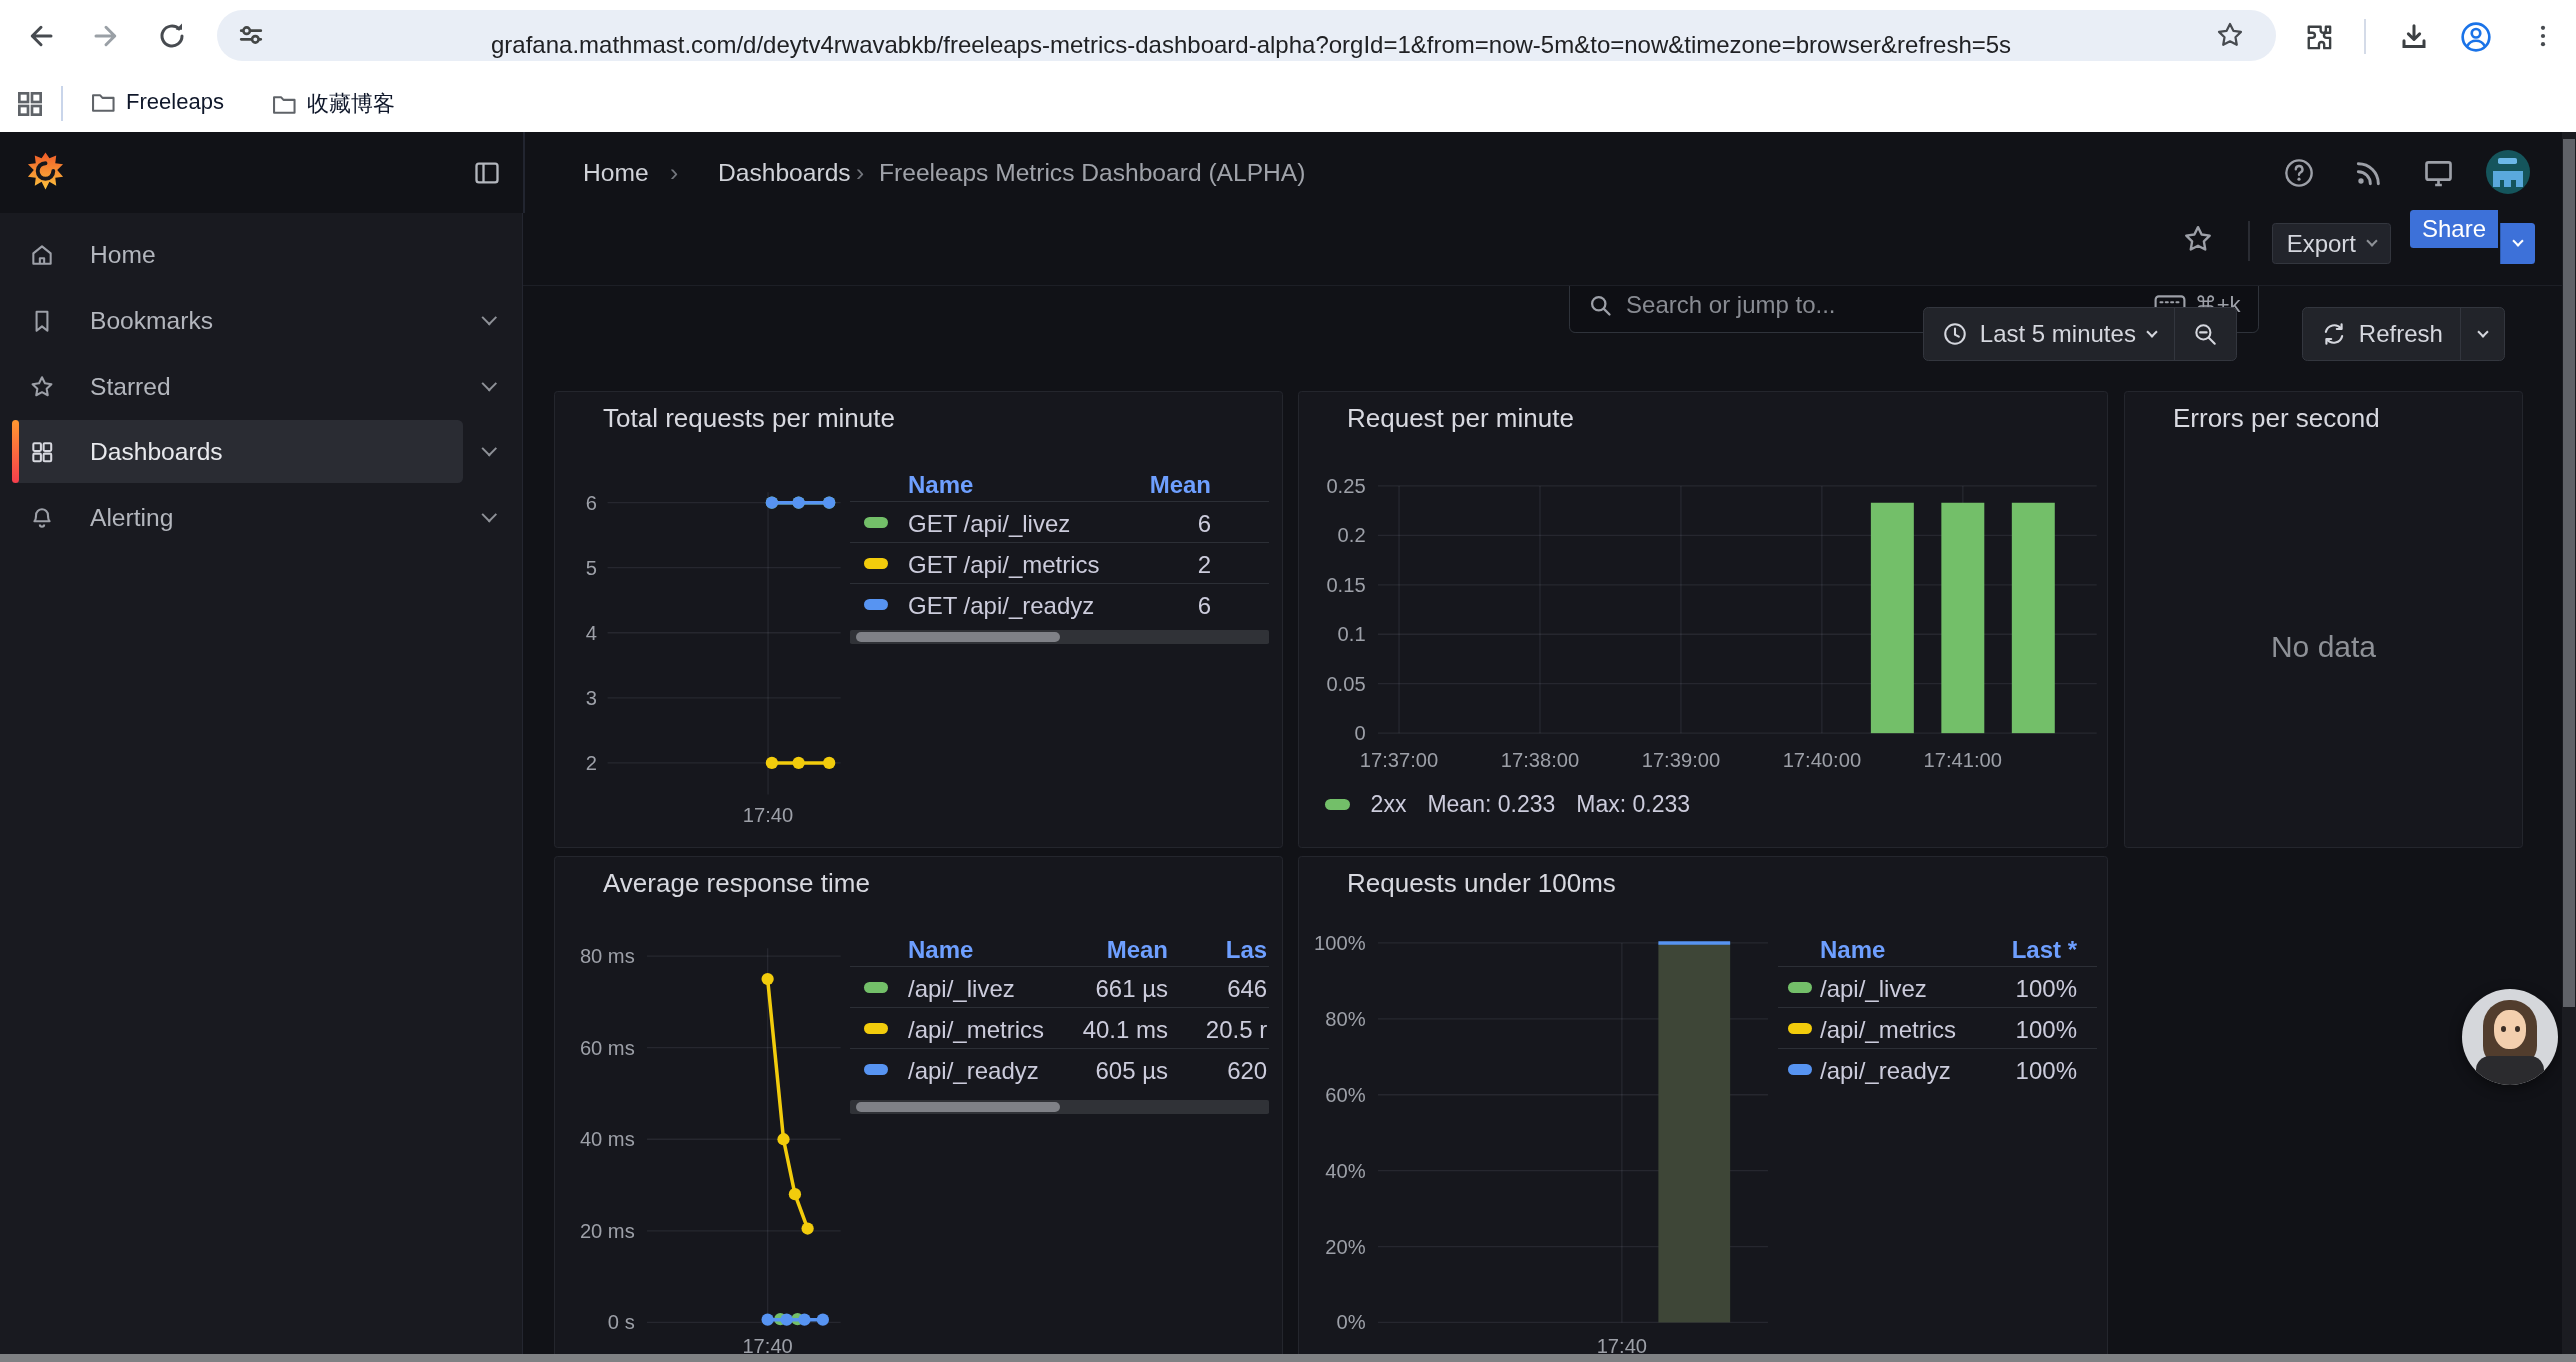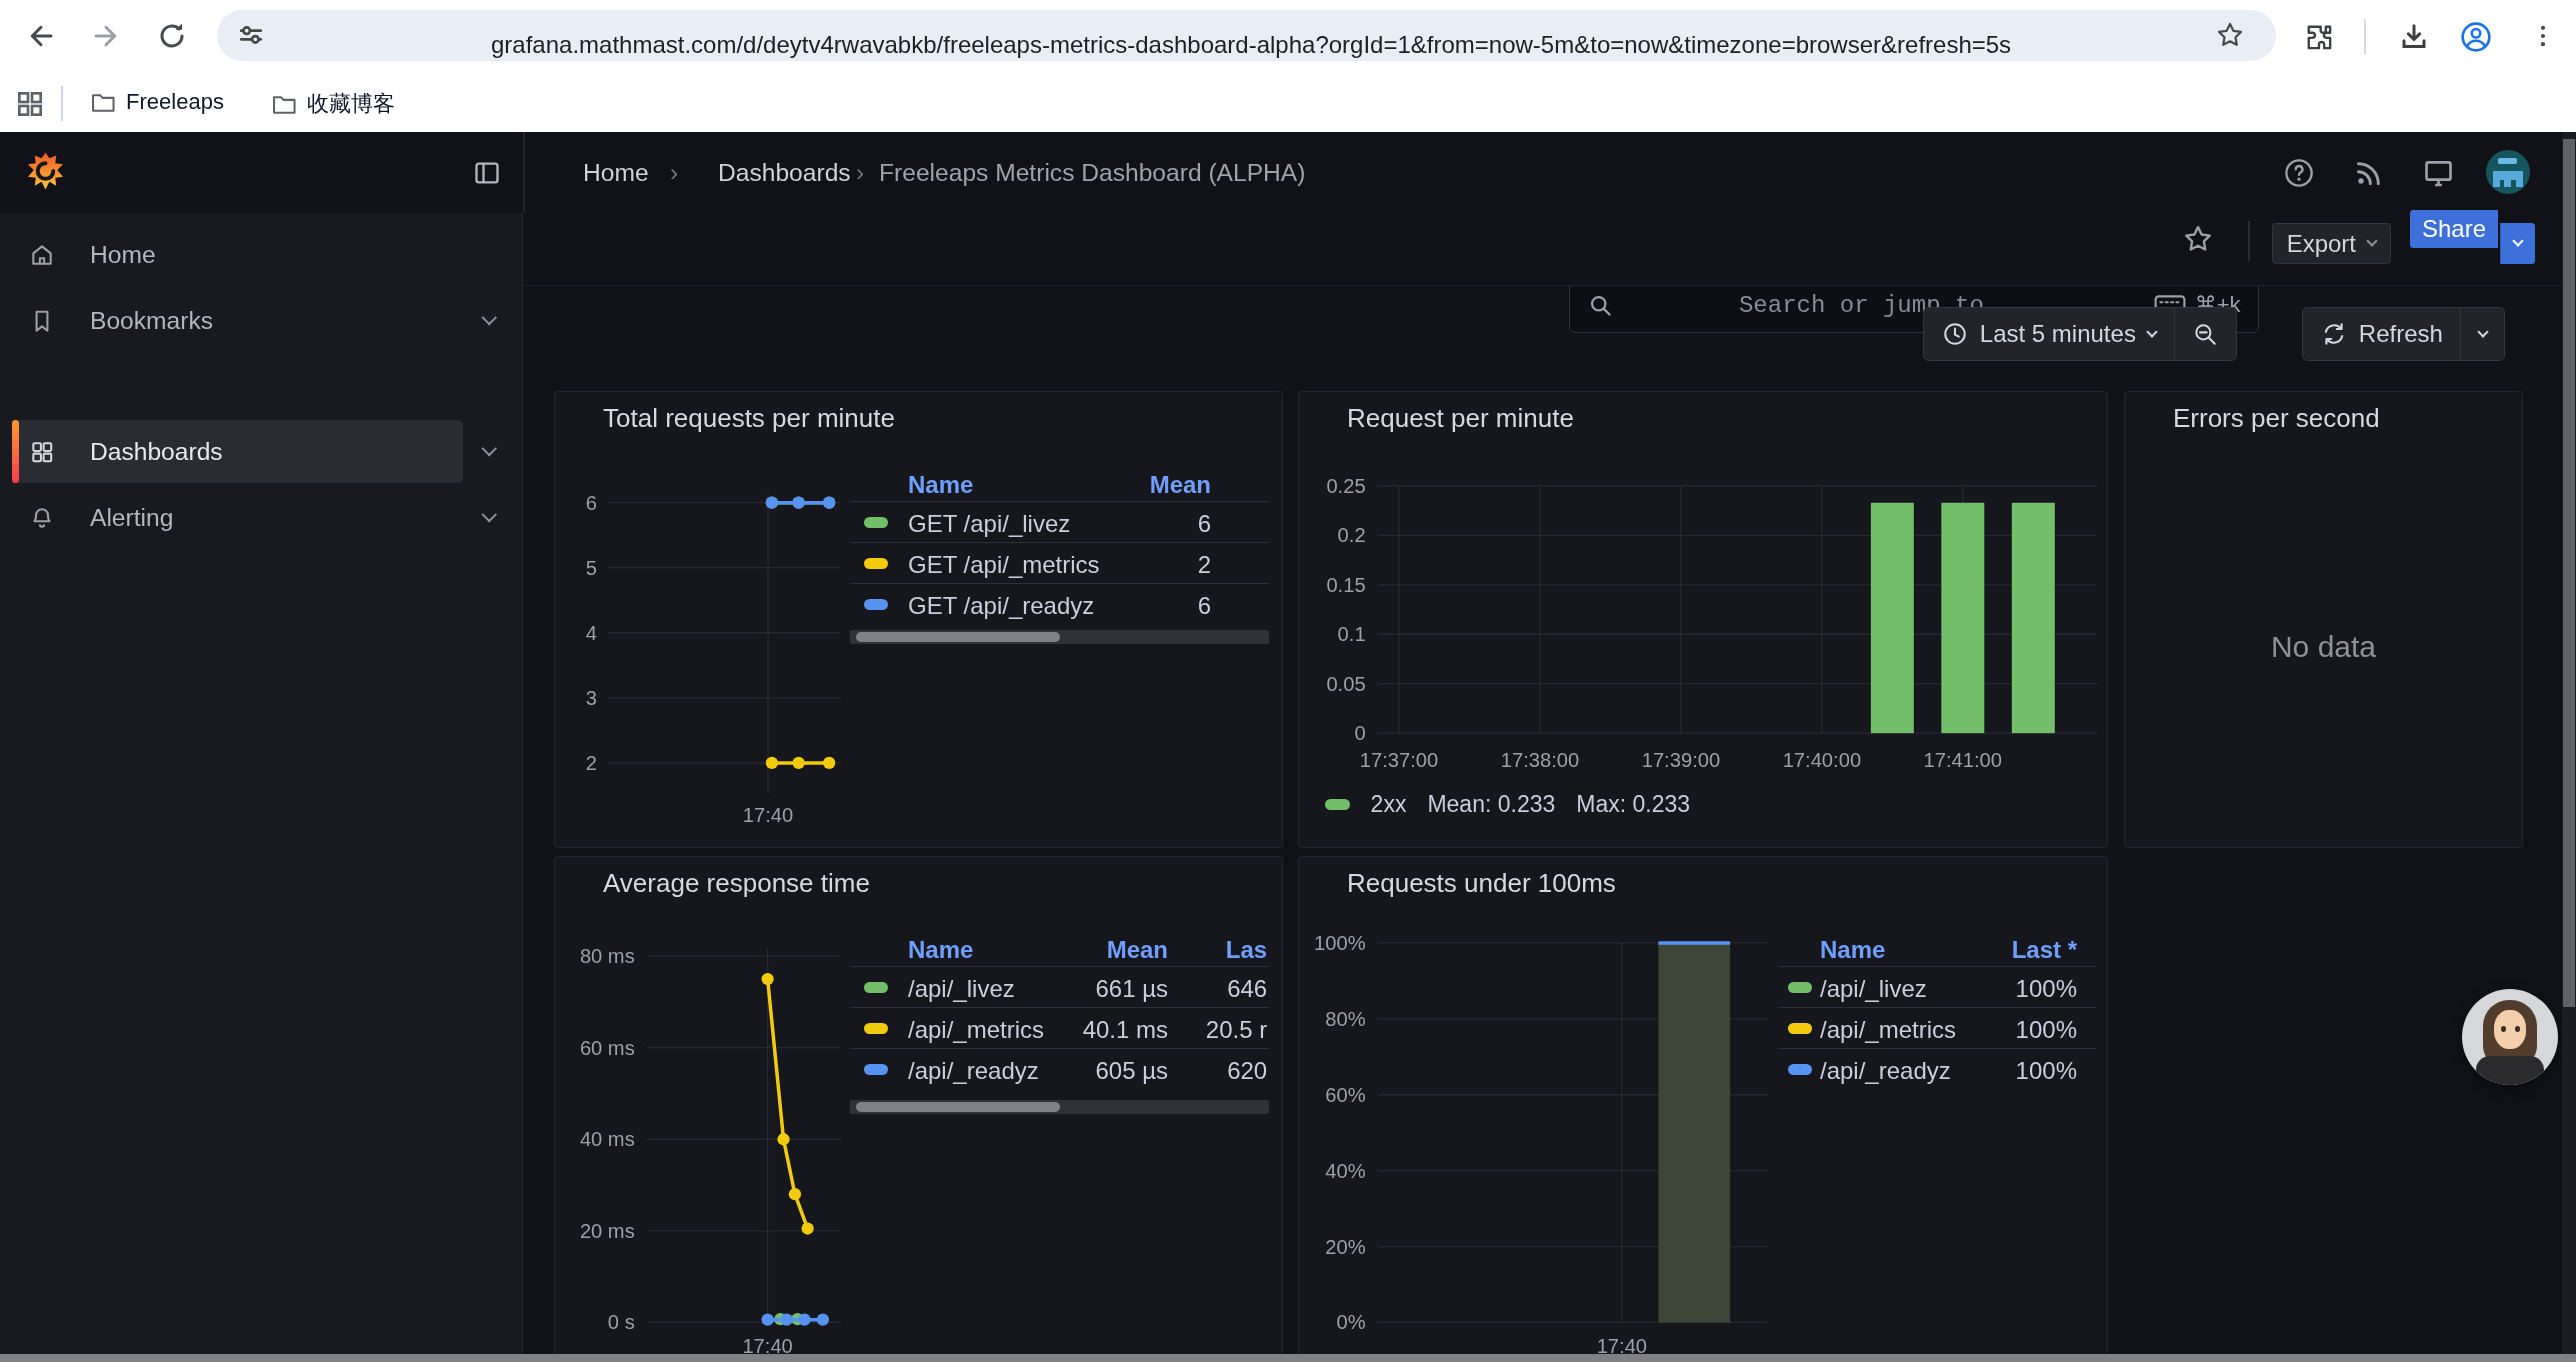--- a/index.html
+++ b/index.html
@@ -19,21 +19,21 @@
 
   
   #gnav { left:0; top:132px; width:2576px; height:82px; background:#111217; border-bottom:0.9px solid #222530; }
   #brand { left:90px; top:160px; font-size:25.4px; font-weight:500; color:#d8d9e0; }
   .crumb { font-size:24.6px; color:#d0d2d8; }
   .crumb-last { color:#9fa2a9; }
   .crumb-sep { font-size:24.6px; color:#72757c; }
   #searchbox { left:1569px; top:145px; width:690px; height:56px; background:#0e0f14; border:0.9px solid #2f333b;
     border-radius:6.1px; display:flex; align-items:center; padding:0 17.5px; gap:14px; }
   #searchbox input { flex:1; background:transparent; border:none; outline:none; font-size:24px; color:#9da0a8;
-    font-family:Liberation Mono, monospace;text-align:center; }
+    font-family:Liberation Sans, sans-serif; }
   #searchbox input::placeholder { color:#888b92; }
   .kbd-hint { font-size:22px; color:#9da0a8; display:flex; align-items:center; gap:8.8px; }
 
   
   #subheader { left:523px; top:213px; width:2053px; height:73px; background:#111217; border-bottom:0.9px solid #1d1f26; }
   .gbtn { display:flex; align-items:center; justify-content:center; gap:12.3px; background:#22242b;
     border:0.9px solid #33363e; border-radius:3.5px; color:#d5d7de; font-size:24px; font-weight:500; }
   .gbtn-blue { background:#3d71d9; border:none; color:#ffffff; }
 
   
@@ -237,20 +237,27 @@
       <svg class="ic" viewBox="0 0 24 24">
         <path d="M4 10.5L12 4l8 6.5V20H4z M10 20v-5h4v5" fill="none" stroke="#9da0a8" stroke-width="1.9" stroke-linejoin="round"></path>
         </svg>
       <span class="lbl">Home</span>
     </div>
     <div class="side-item" style="top:76px">
       <svg class="ic" viewBox="0 0 24 24">
         <path d="M7 3.5h10V21l-5-4-5 4z" fill="none" stroke="#9da0a8" stroke-width="1.9" stroke-linejoin="round"></path>
         </svg>
       <span class="lbl">Bookmarks</span>
+      <span class="chev side-chev"></span>
+    </div>
+    <div class="side-item" style="top:142px">
+      <svg class="ic" viewBox="0 0 24 24">
+        <path d="M12 3l2.7 5.5 6 .9-4.4 4.2 1 6-5.3-2.8-5.3 2.8 1-6L3.3 9.4l6-.9z" fill="none" stroke="#9da0a8" stroke-width="1.9" stroke-linejoin="round"></path>
+        </svg>
+      <span class="lbl">Starred</span>
       <span class="chev side-chev"></span>
     </div>
     <div class="side-item" style="top:207px">
       <div class="side-sel-bg"></div>
       <div class="side-sel-bar"></div>
       <svg class="ic" viewBox="0 0 24 24" style="color:#d8d9e0">
         <rect x="4" y="4" width="7" height="7" rx="1" fill="none" stroke="#d8d9e0" stroke-width="1.9"></rect>
         <rect x="13.5" y="4" width="7" height="7" rx="1" fill="none" stroke="#d8d9e0" stroke-width="1.9"></rect>
         <rect x="4" y="13.5" width="7" height="7" rx="1" fill="none" stroke="#d8d9e0" stroke-width="1.9"></rect>
         <rect x="13.5" y="13.5" width="7" height="7" rx="1" fill="none" stroke="#d8d9e0" stroke-width="1.9"></rect>

